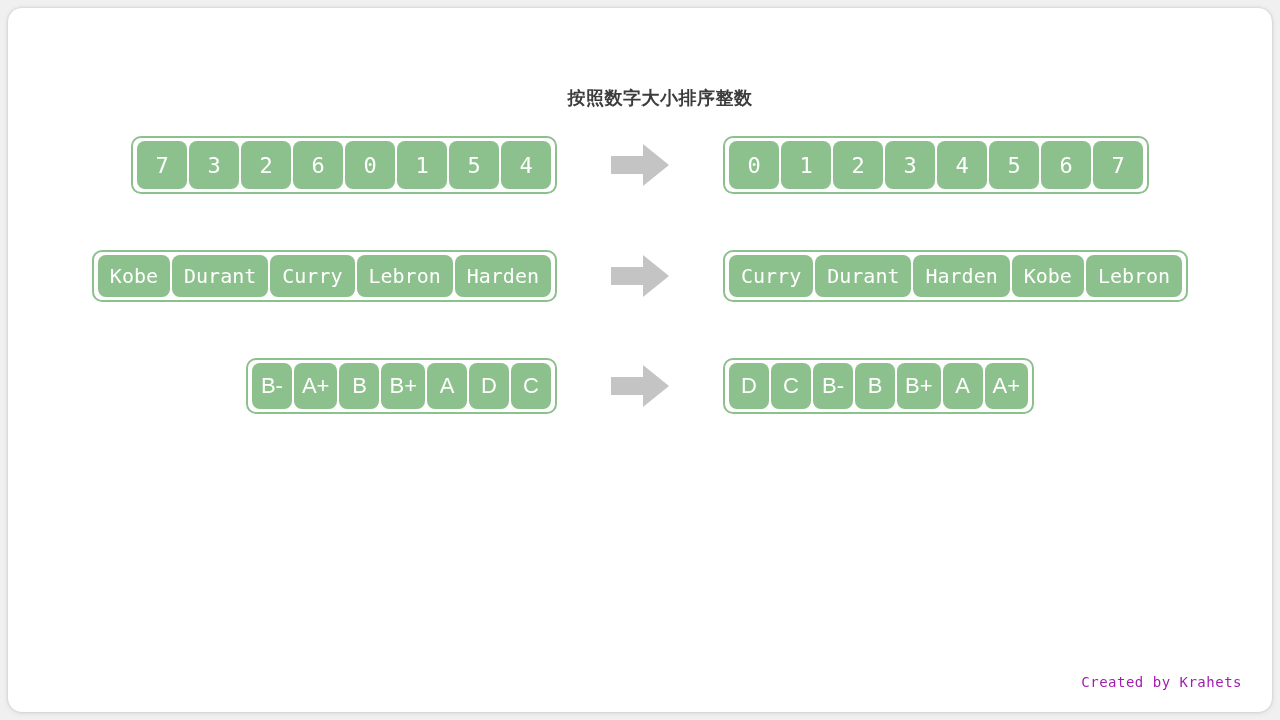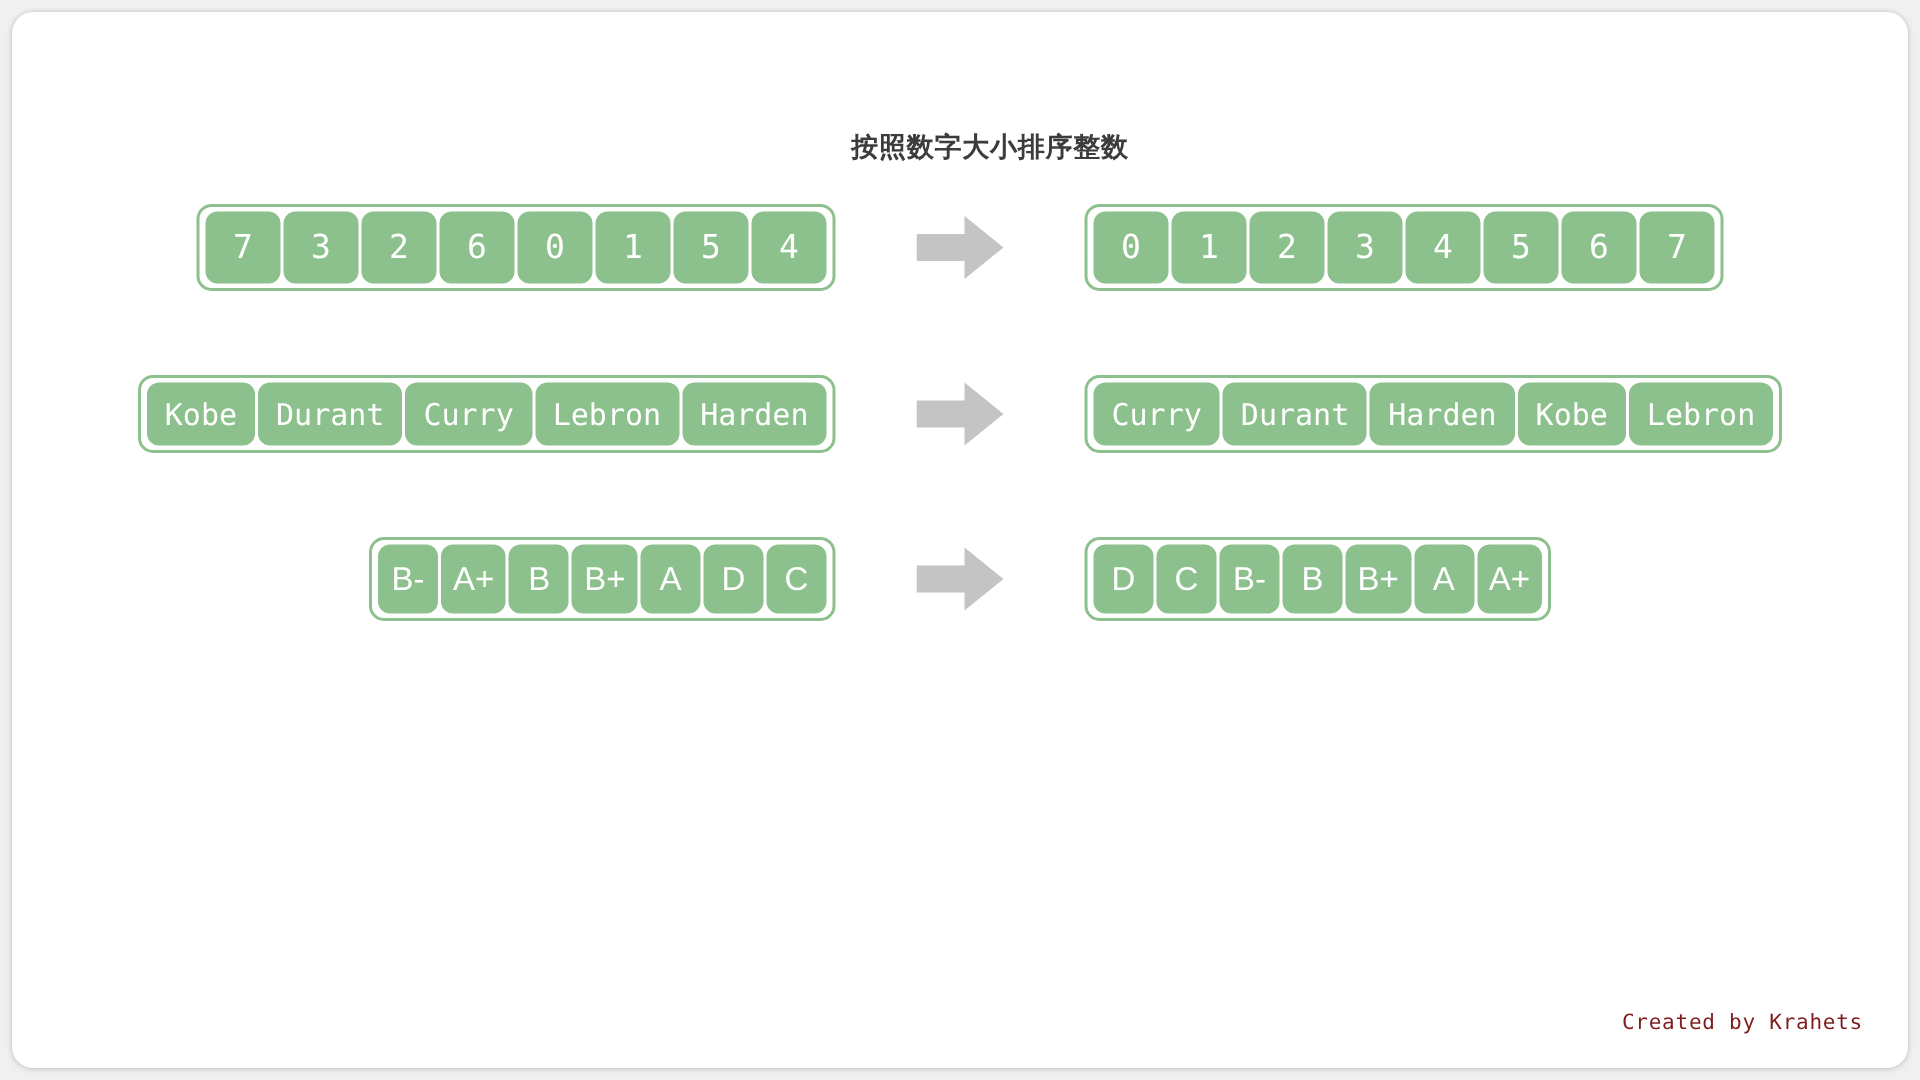--- a/index.html
+++ b/index.html
@@ -113,21 +113,21 @@
     height: 46px;
     flex: 0 0 auto;
   }
 
   .footer {
     position: absolute;
     right: 30px;
     bottom: 22px;
     font-family: "DejaVu Sans Mono", monospace;
     font-size: 14px;
-    color: #7f1d1d;
+    color: #a21caf;
     letter-spacing: 0.5px;
   }
 </style>
 </head>
 <body>
 
 <div class="card">
 
   <div class="sections">
 

